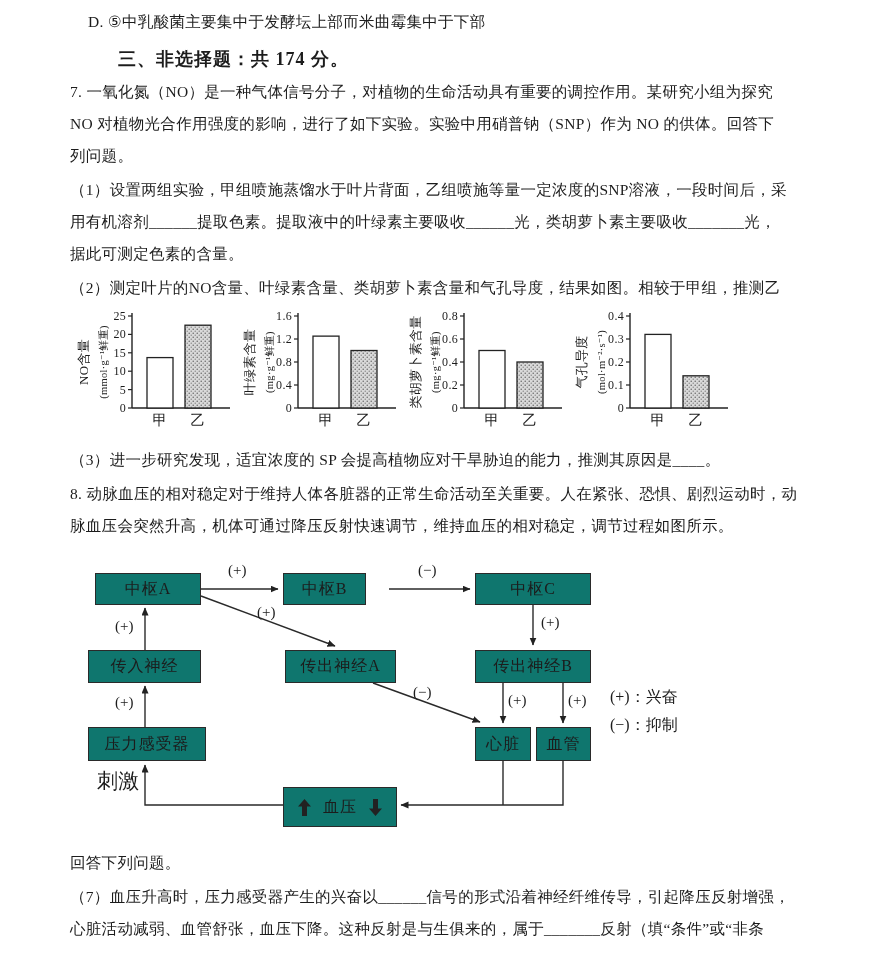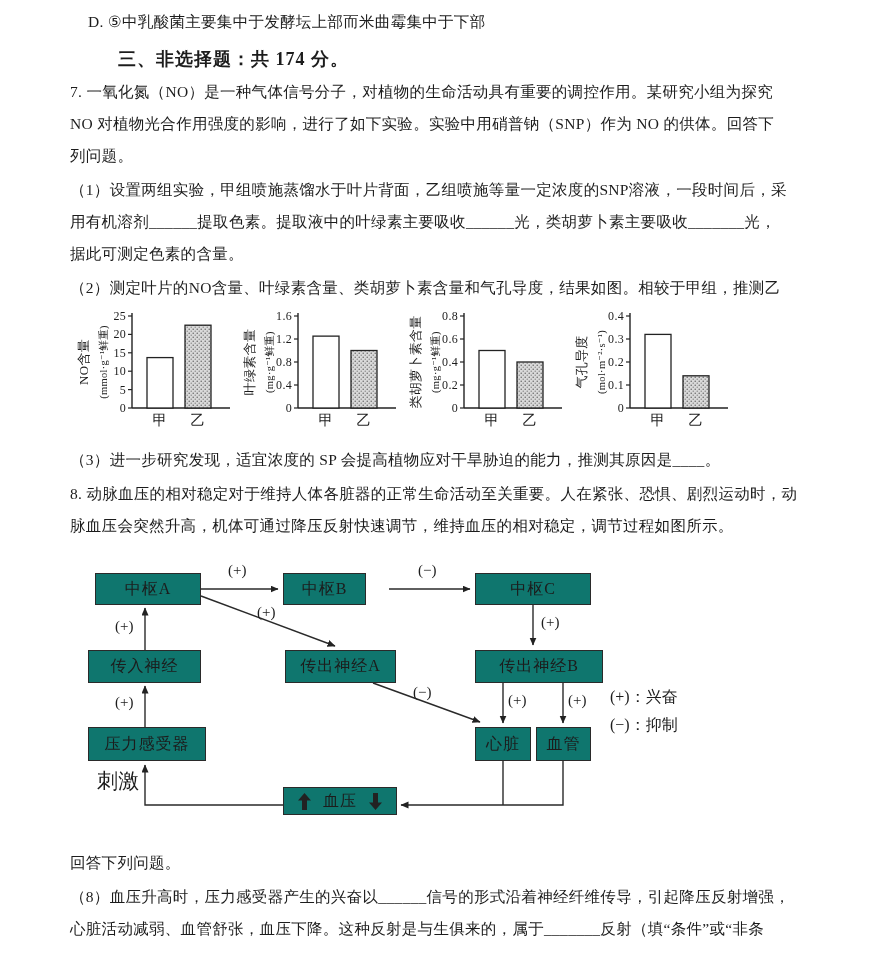--- a/index.html
+++ b/index.html
@@ -197,26 +197,26 @@
         <polyline points="478,209 478,253 316,253" marker-end="url(#arr)"></polyline>
         <polyline points="198,253 60,253 60,213" marker-end="url(#arr)"></polyline>
       </g>
     </svg>
 
     <div class="dbox" style="left:10px;top:21px;width:106px;height:32px;">中枢A</div>
     <div class="dbox" style="left:198px;top:21px;width:83px;height:32px;">中枢B</div>
     <div class="dbox" style="left:390px;top:21px;width:116px;height:32px;">中枢C</div>
     <div class="dbox" style="left:3px;top:98px;width:113px;height:33px;">传入神经</div>
     <div class="dbox" style="left:200px;top:98px;width:111px;height:33px;">传出神经A</div>
-    <div class="dbox" style="left:390px;top:98px;width:128px;height:33px;">传出神经B</div>
+    <div class="dbox" style="left:390px;top:98px;width:116px;height:33px;">传出神经B</div>
     <div class="dbox" style="left:3px;top:175px;width:118px;height:34px;">压力感受器</div>
     <div class="dbox" style="left:390px;top:175px;width:56px;height:34px;">心脏</div>
     <div class="dbox" style="left:451px;top:175px;width:55px;height:34px;">血管</div>
 
-    <div class="dbox" style="left:198px;top:235px;width:114px;height:28px;">
+    <div class="dbox" style="left:198px;top:235px;width:114px;height:40px;">
       <span class="bp-inner">
         <svg width="13" height="17" viewBox="0 0 13 17">
             <path d="M6.5,0 L13,7.5 L9,7.5 L9,17 L4,17 L4,7.5 L0,7.5 z" fill="#222"></path>
           </svg>
         <span>血压</span>
         <svg width="13" height="17" viewBox="0 0 13 17">
             <path d="M6.5,17 L13,9.5 L9,9.5 L9,0 L4,0 L4,9.5 L0,9.5 z" fill="#222"></path>
           </svg>
       </span>
     </div>
@@ -232,18 +232,18 @@
     <span class="elab" style="left:483px;top:140px;">(+)</span>
     <span class="stim" style="left:12px;top:215px;">刺激</span>
 
     <span class="legend-line" style="left:525px;top:93px;">(+)：兴奋</span>
     <span class="legend-line" style="left:525px;top:121px;">(−)：抑制</span>
   </div>
 
   <div class="tline" style="margin-top:10px;">回答下列问题。</div>
 
   <div class="block">
-    <div class="tline">（8）血压升高时，压力感受器产生的兴奋以______信号的形式沿着神经纤维传导，引起降压反射增强，</div>
+    <div class="tline">（7）血压升高时，压力感受器产生的兴奋以______信号的形式沿着神经纤维传导，引起降压反射增强，</div>
     <div class="tline">心脏活动减弱、血管舒张，血压下降。这种反射是与生俱来的，属于_______反射（填“条件”或“非条</div>
 
   </div>
 
 </div>
 
 </body></html>

